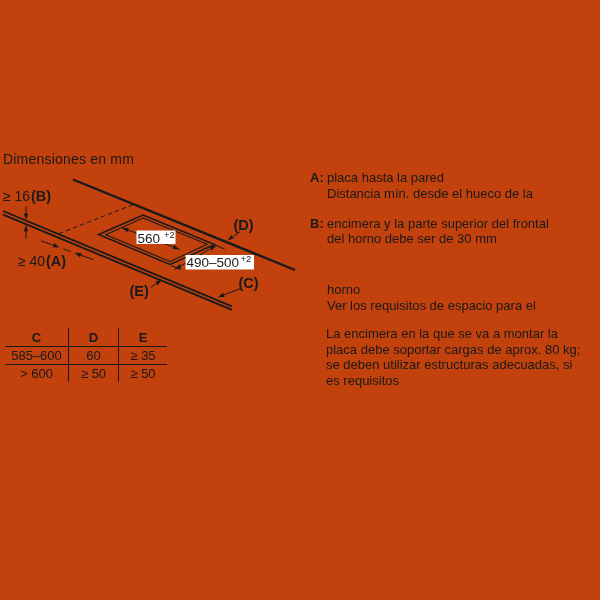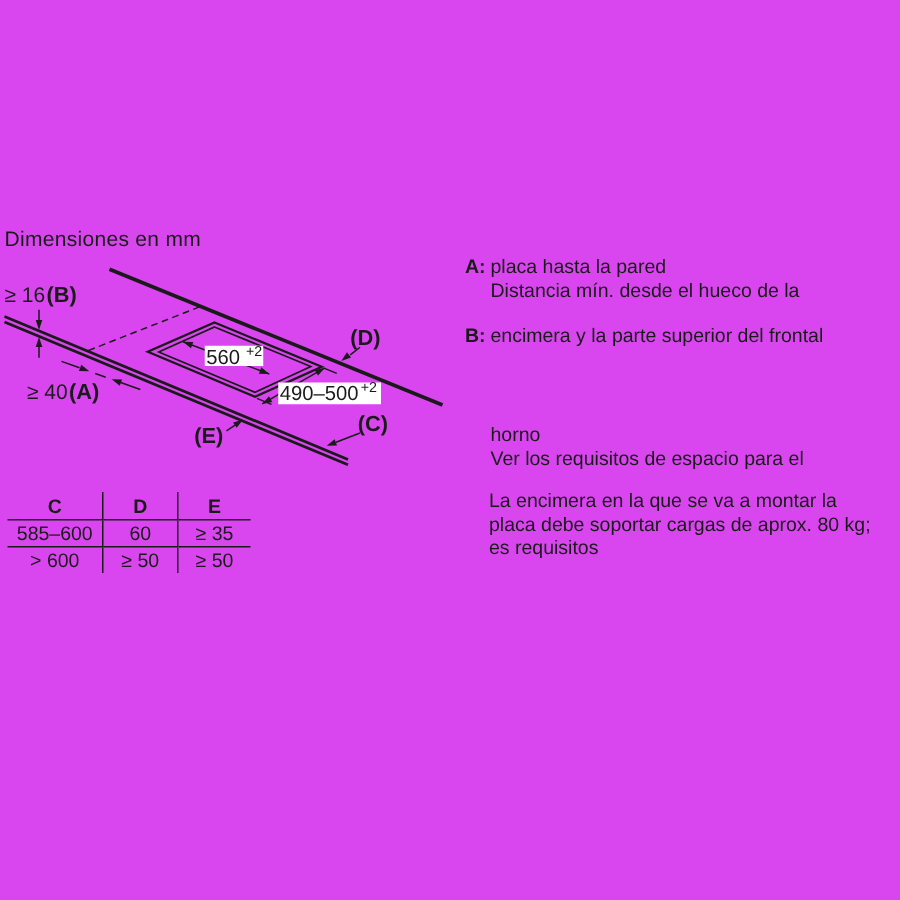--- a/index.html
+++ b/index.html
@@ -1,16 +1,16 @@
 <!DOCTYPE html>
 <html><head>
 <meta charset="utf-8">
 <style>
   html,body{margin:0;padding:0;background:#ffffff;}
-  .page{position:relative;width:600px;height:600px;background:#d946ef;overflow:hidden;
+  .page{position:relative;width:600px;height:600px;background:#c2410c;overflow:hidden;
         font-family:"Liberation Sans",sans-serif;color:#1a1a1a;}
   .heading{position:absolute;left:3px;top:151px;font-size:14px;letter-spacing:.2px;}
   
   .dia{position:absolute;left:0;top:170px;}
   .dia text{fill:#1a1a1a;font-family:"Liberation Sans",sans-serif;}
   .dim-t{font-size:13.5px;}
   .sup-t{font-size:9.5px;}
   .ref-t{font-size:14.5px;font-weight:700;}
   .lbl-t{font-size:14px;}
   .ln{stroke:#1a1a1a;fill:none;}
@@ -138,31 +138,33 @@
     <div class="note-body">
       <div>placa hasta la pared</div>
       <div>Distancia mín. desde el hueco de la</div>
     </div>
   </div>
 
   <div class="note" style="left:310px;top:215.5px">
     <span class="note-label">B:</span>
     <div class="note-body">
       <div>encimera y la parte superior del frontal</div>
+      <div>del horno debe ser de 30 mm</div>
     </div>
   </div>
 
   <div class="note" style="left:310px;top:282px">
     <div class="note-body">
       <div>horno</div>
       <div>Ver los requisitos de espacio para el</div>
     </div>
   </div>
 
   <div class="note" style="left:310px;top:326px">
     <div class="note-body plain">
       <div>La encimera en la que se va a montar la</div>
       <div>placa debe soportar cargas de aprox. 80 kg;</div>
+      <div>se deben utilizar estructuras adecuadas, si</div>
       <div>es requisitos</div>
     </div>
   </div>
 
 </div>
 
 </body></html>

